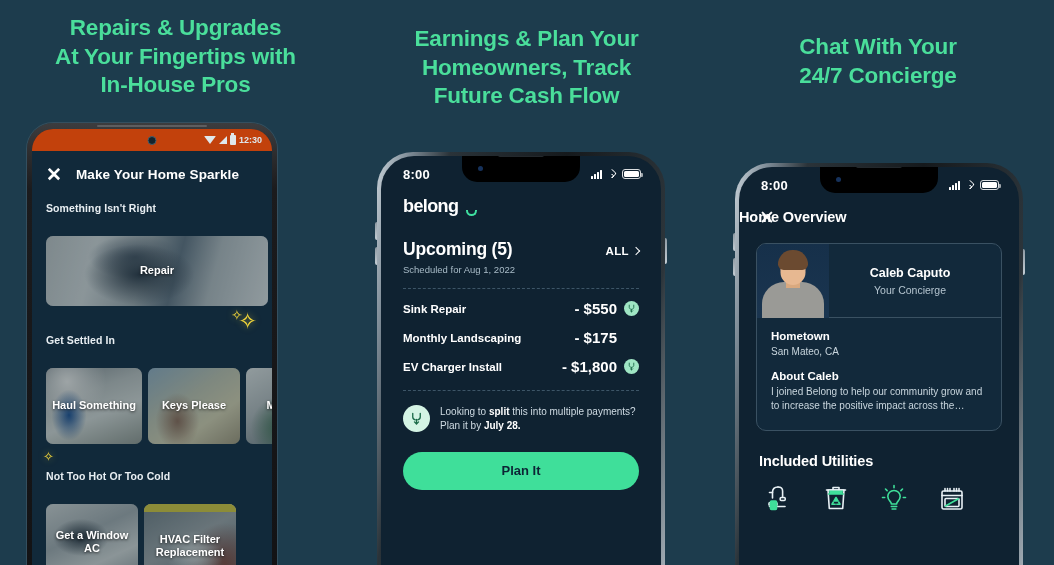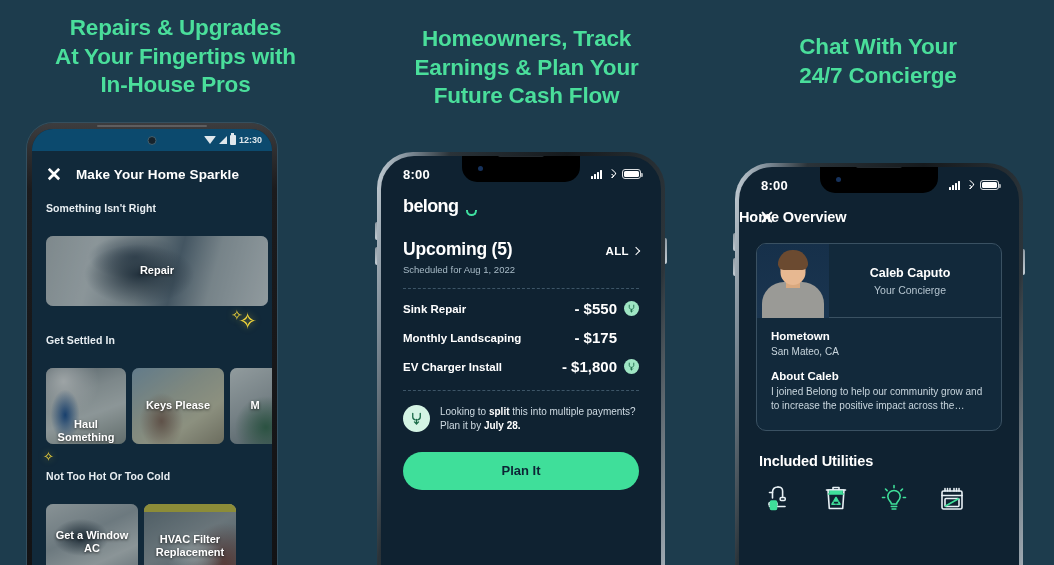--- a/index.html
+++ b/index.html
@@ -74,21 +74,21 @@
   .phone-android .screen {
     width: 100%;
     height: 100%;
     border-radius: 21px 21px 0 0;
     background: #11293a;
     overflow: hidden;
     position: relative;
   }
   .android-statusbar {
     height: 22px;
-    background: #0c4a6e;
+    background: #c2410c;
     display: flex;
     align-items: center;
     position: relative;
     padding: 0 10px;
   }
   .android-punch {
     position: absolute;
     left: 50%; transform: translateX(-50%);
     width: 9px; height: 9px;
     border-radius: 50%;
@@ -558,21 +558,21 @@
           </div>
         </div>
 
         <div class="sparkle-wrap">
           <span class="spark" style="left:199px;top:2px;font-size:14px;">✧</span>
           <span class="spark" style="left:206px;top:4px;font-size:23px;">✧</span>
         </div>
 
         <div class="a-section-label" style="padding-top:28px;">Get Settled In</div>
         <div class="a-card-row">
-          <div class="a-card" style="width:80px;height:76px;align-items:flex-end;">
+          <div class="a-card" style="width:96px;height:76px;">
             <div class="ph ph-haul"></div>
             <div class="card-scrim"></div>
             <span class="cap">Haul Something</span>
           </div>
           <div class="a-card" style="width:92px;height:76px;">
             <div class="ph ph-keys"></div>
             <div class="card-scrim"></div>
             <span class="cap">Keys Please</span>
           </div>
           <div class="a-card" style="width:50px;height:76px;">
@@ -600,22 +600,22 @@
           </div>
         </div>
 
       </div>
     </div>
   </div>
 
   <div class="panel panel-2">
 
     <div class="headline">
+      <span class="ln">Earnings &amp; Plan Your</span>
       <span class="ln">Homeowners, Track</span>
-      <span class="ln">Earnings &amp; Plan Your</span>
       <span class="ln">Future Cash Flow</span>
     </div>
   </div>
 
   <div class="phone-ios phone-2">
     <div class="side-btn-l" style="top:70px;height:18px;"></div>
     <div class="side-btn-l" style="top:95px;height:18px;"></div>
     <div class="side-btn" style="top:86px;height:26px;"></div>
     <div class="screen">
       <div class="ios-notch">

